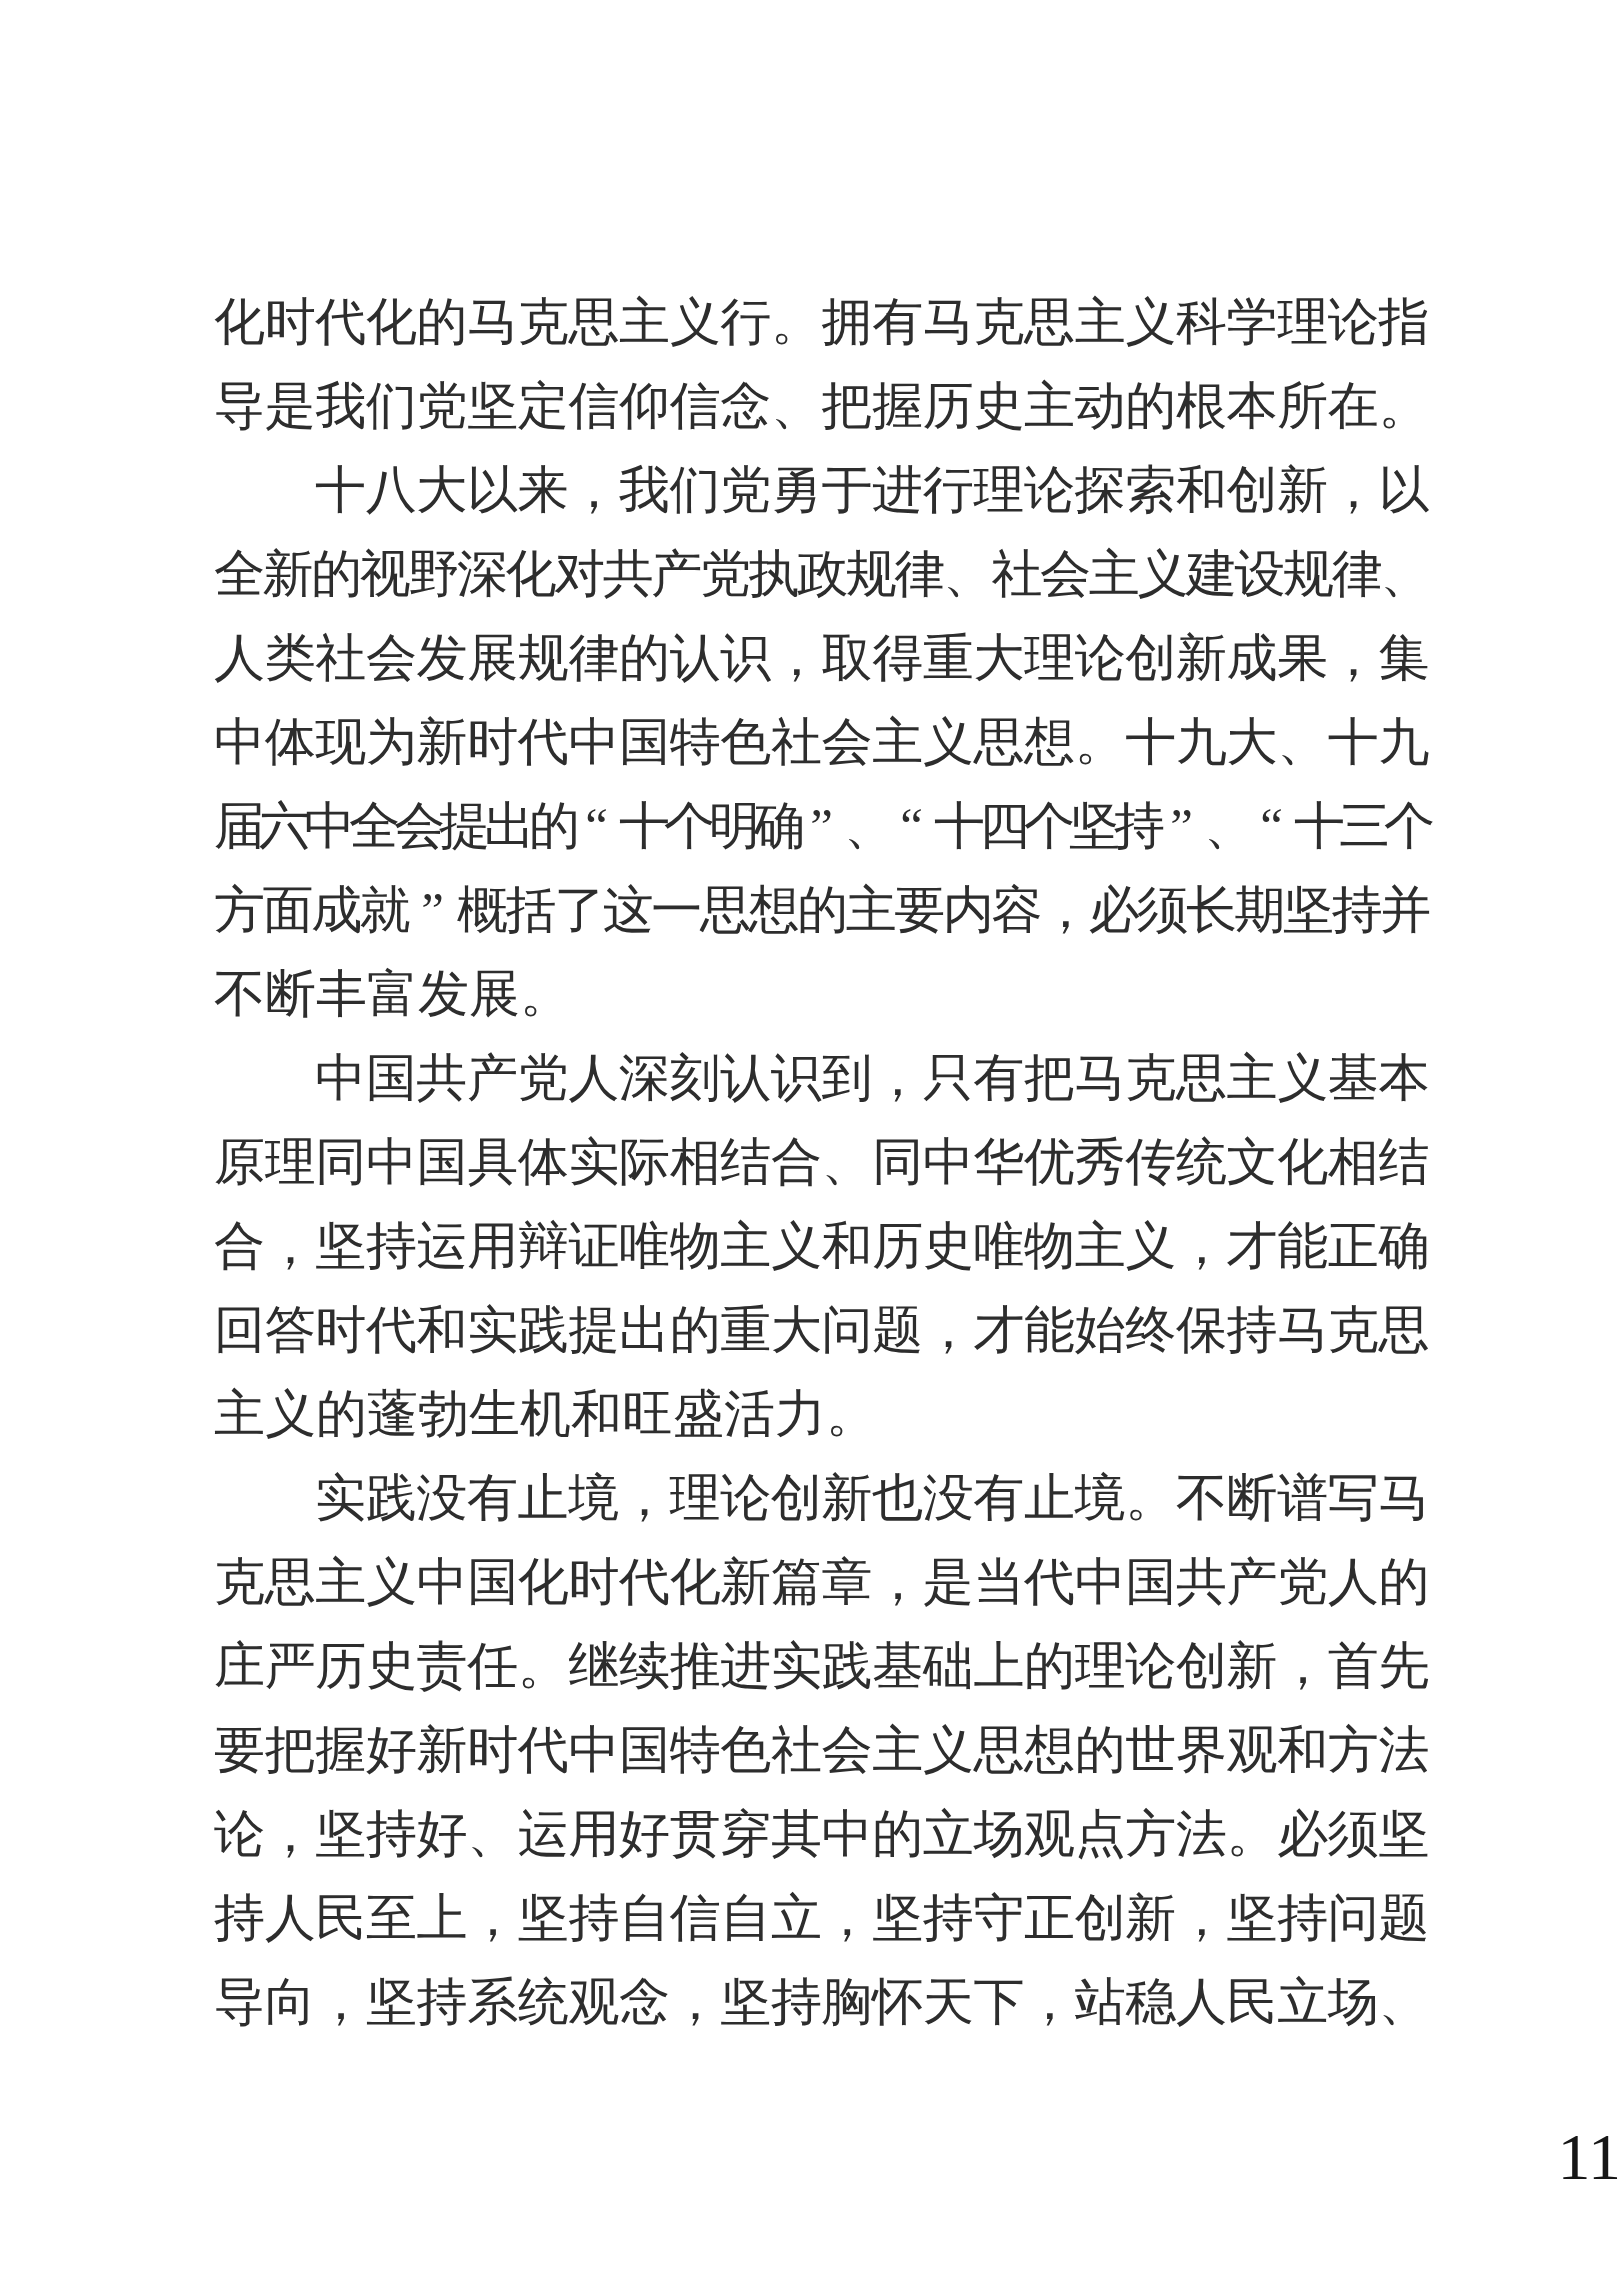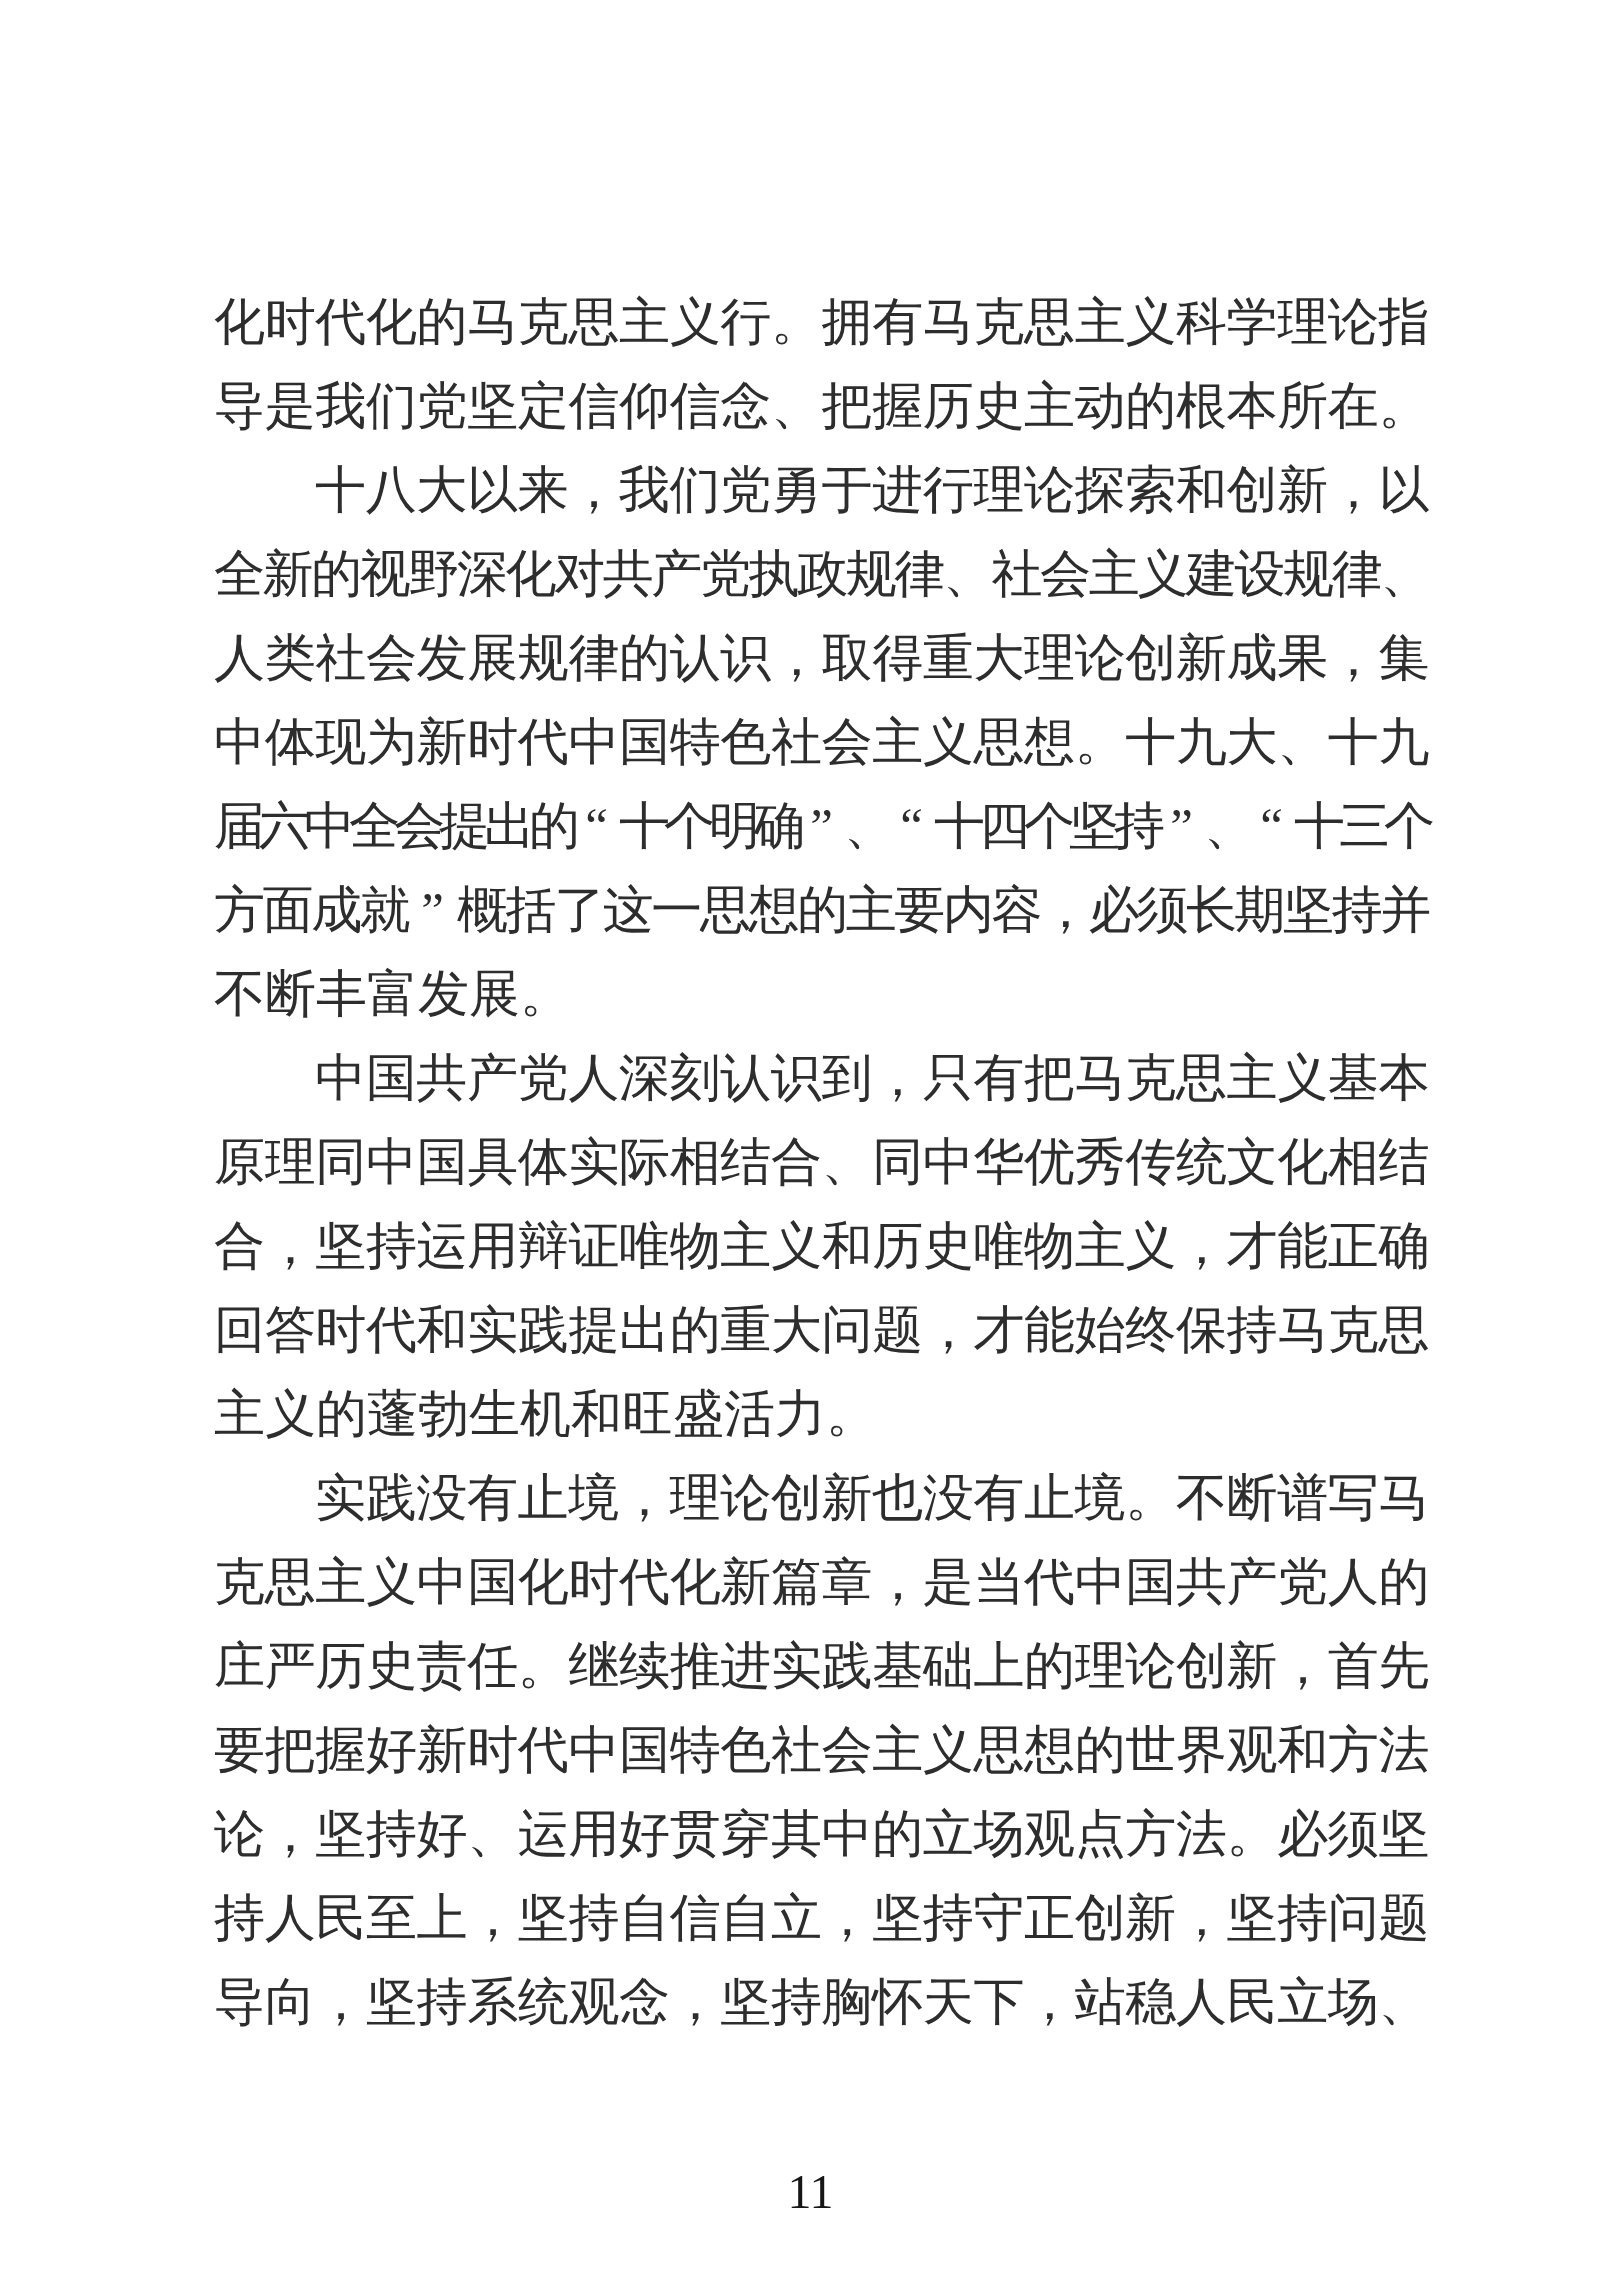--- a/index.html
+++ b/index.html
@@ -47,25 +47,24 @@
     min-width: 0;
     text-align: center;
     white-space: pre;
     overflow: visible;
   }
   .page-number {
     position: absolute;
     top: 2119px;
     left: 0;
     width: 100%;
-    text-align: center;
-    font-size: 48px;
+    text-align: right;
+    font-size: 66px;
     color: #161616;
     font-family: "Liberation Serif", serif;
-    margin-top: 45px;
   }
 </style>
 </head>
 <body>
 
 <div class="page">
   <div class="text-block">
       <div class="line fill">
         <span class="ch">化</span>
         <span class="ch">时</span>

